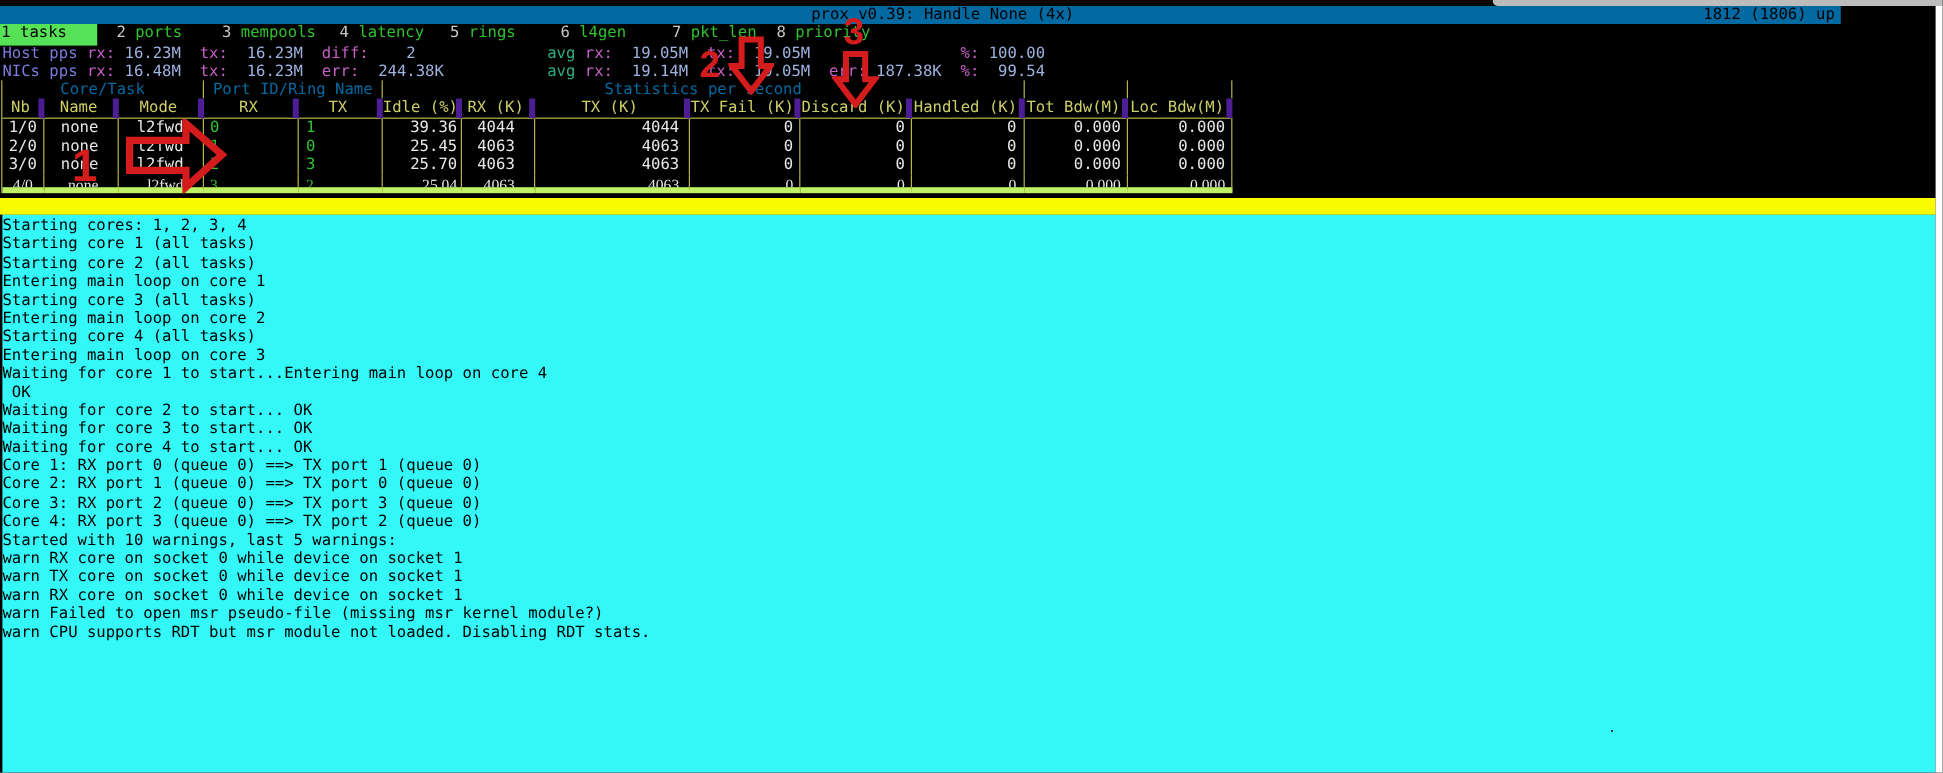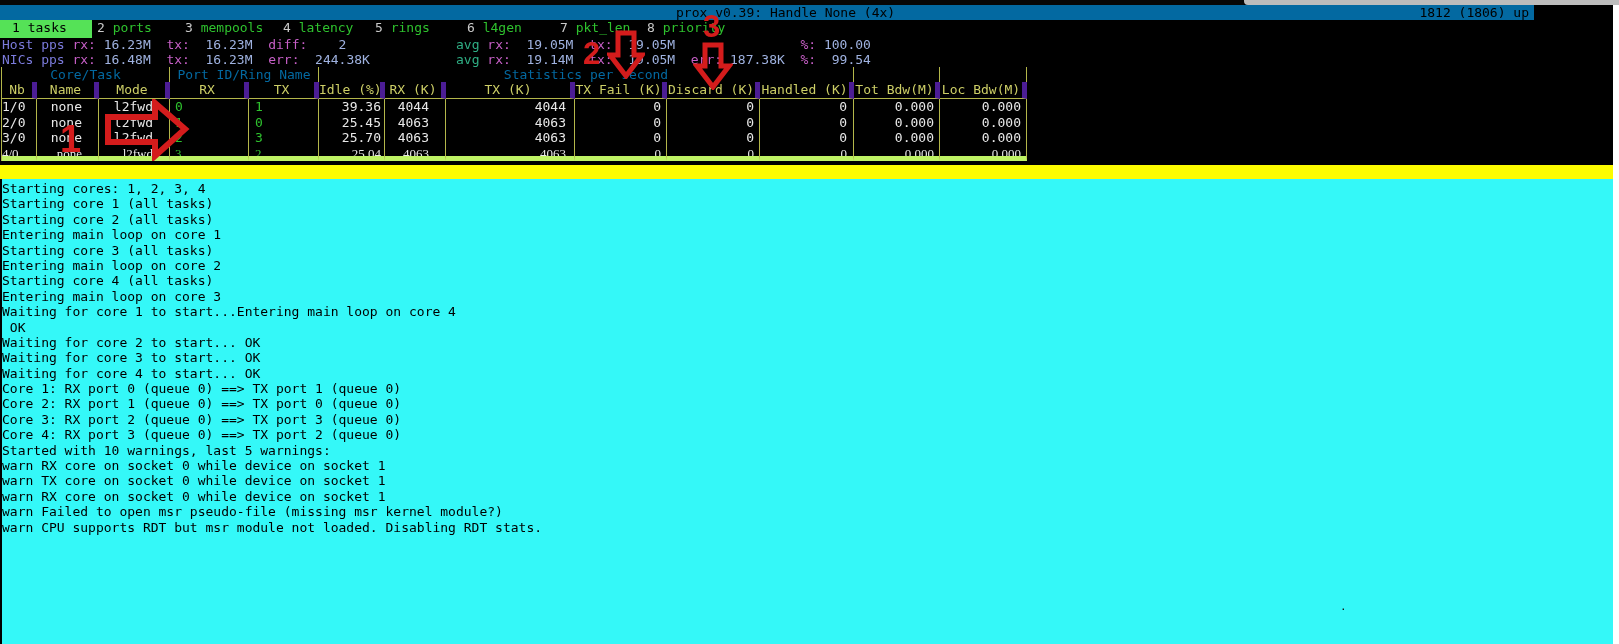--- a/index.html
+++ b/index.html
@@ -16,21 +16,21 @@
   
   #title-bar{position:absolute;left:0;top:5px;width:1534px;height:15px;background:#0369a1;color:#000;line-height:15px;}
   #title-text{position:absolute;left:676px;top:0;white-space:pre;}
   #uptime{position:absolute;right:5px;top:0;white-space:pre;}
 
   
   #tab-bar{position:absolute;left:0;top:20px;width:1613px;height:16px;background:#000;}
   .tab{position:absolute;top:0;height:16px;line-height:15px;white-space:pre;cursor:default;}
   .tab .k{color:#c9c9c9;}
   .tab .l{color:#2ec22e;}
-  .tab.selected{background:#55e257;height:18px;padding-left:12px;width:80px;}
+  .tab.selected{background:#55e257;height:18px;padding-left:1px;width:80px;}
   .tab.selected .k,.tab.selected .l{color:#000;}
 
   
   .stats-line{position:absolute;left:2px;white-space:pre;line-height:15px;}
   #stats1{top:37px;}
   #stats2{top:52px;}
   .seg-h{color:#7b7bdc;}
   .seg-k{color:#c75fc7;}
   .seg-v{color:#9fb2e0;}
   .seg-a{color:#2fae84;}
@@ -38,21 +38,21 @@
   
   #stats-table{
     position:absolute;left:1px;top:67px;display:grid;
     grid-template-columns:35px 62px 71px 79px 70px 66px 61px 129px 92px 93px 94px 86px 87px;
     border-left:1px solid #b3b64a;color:#e8e8e8;
   }
   .gc{height:15px;line-height:15px;text-align:center;color:#0369a1;border-right:1px solid #b3b64a;overflow:hidden;white-space:pre;}
   .th{height:16px;line-height:15px;text-align:center;color:#ccce66;border-right:5px solid #4c1d95;border-bottom:1px solid #b3b64a;overflow:hidden;white-space:pre;}
   .td{height:15.6px;line-height:15.6px;border-right:1px solid #b3b64a;box-sizing:border-box;overflow:hidden;white-space:pre;}
   .td.bb{border-bottom:5px solid #bef264;font-family:Liberation Serif, serif;}
-  .ra{text-align:right;} .la{text-align:left;} .ca{}
+  .ra{text-align:right;} .la{text-align:left;} .ca{text-align:center;}
   .green{color:#2ec22e;}
   .pr3{padding-right:3px;} .pr4{padding-right:16px;} .pr5{padding-right:5px;}
   .pr6{padding-right:6px;} .pr8{padding-right:8px;}
   .pl5{padding-left:5px;} .pl6{padding-left:6px;}
 
   
   #yellow-bar{position:absolute;left:0;top:165px;width:1613px;height:14px;background:#fcfc00;}
 
   
   #console{position:absolute;left:0;top:179px;width:1613px;height:465px;background:#34f8f8;border-left:2px solid #000;box-sizing:border-box;color:#000;}

